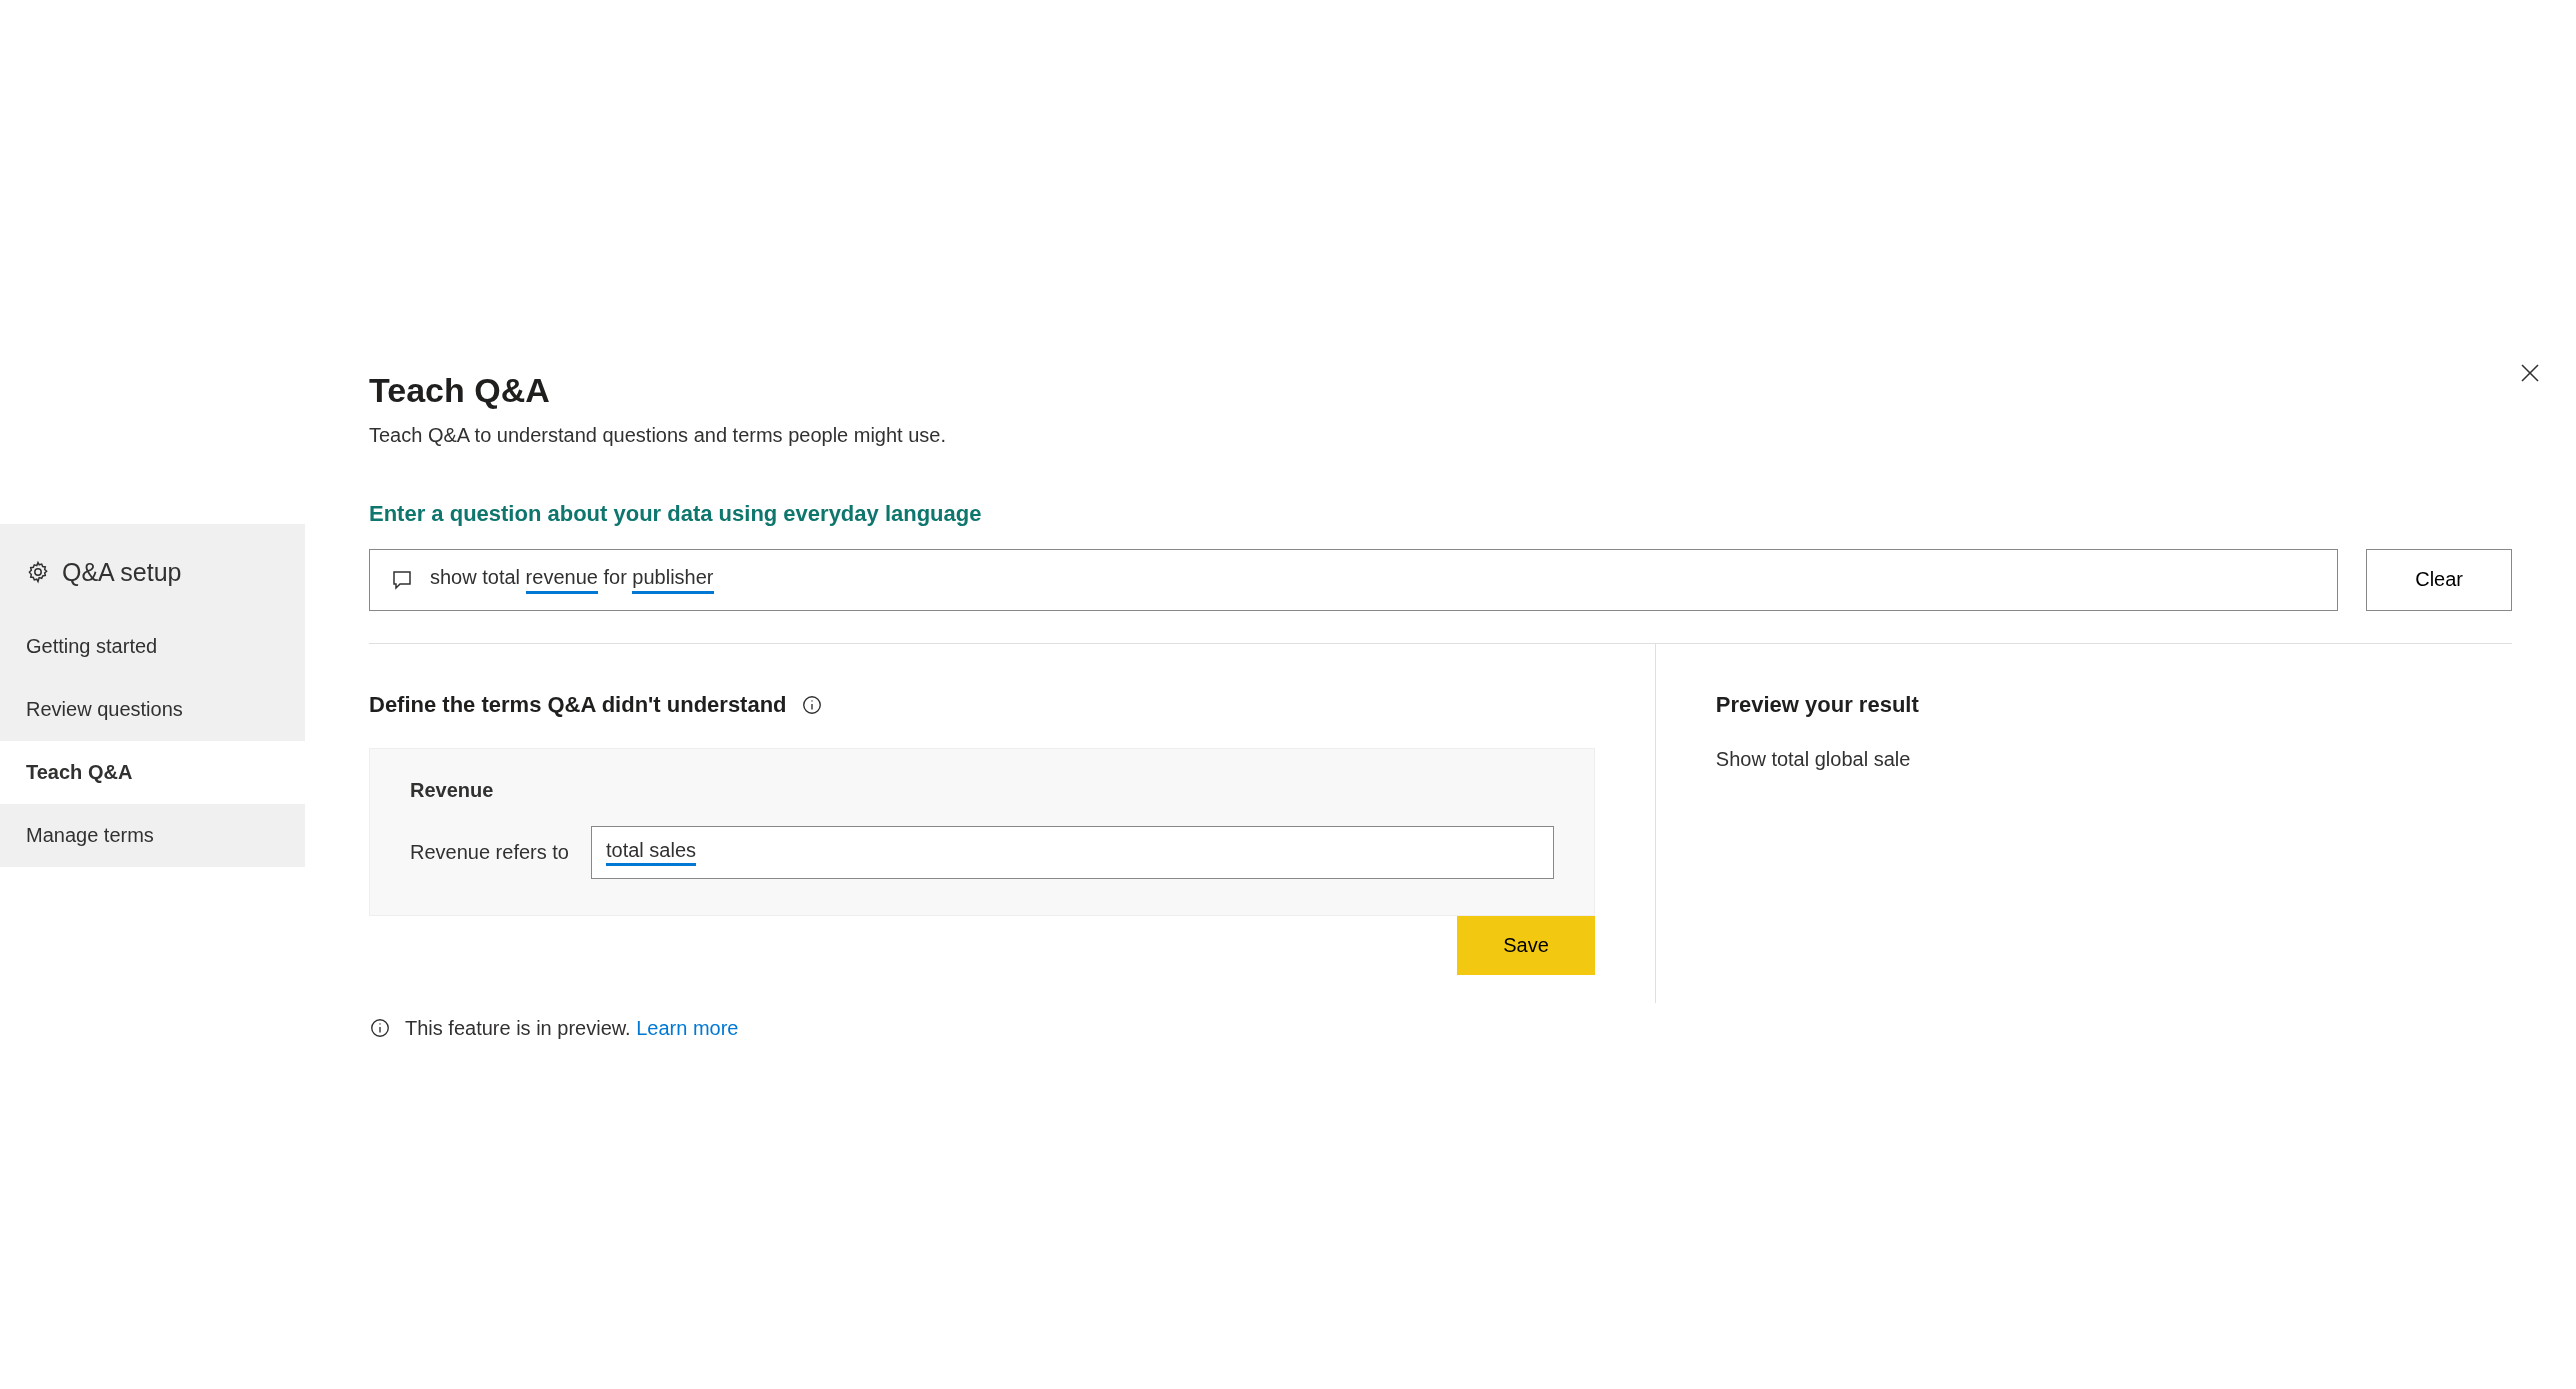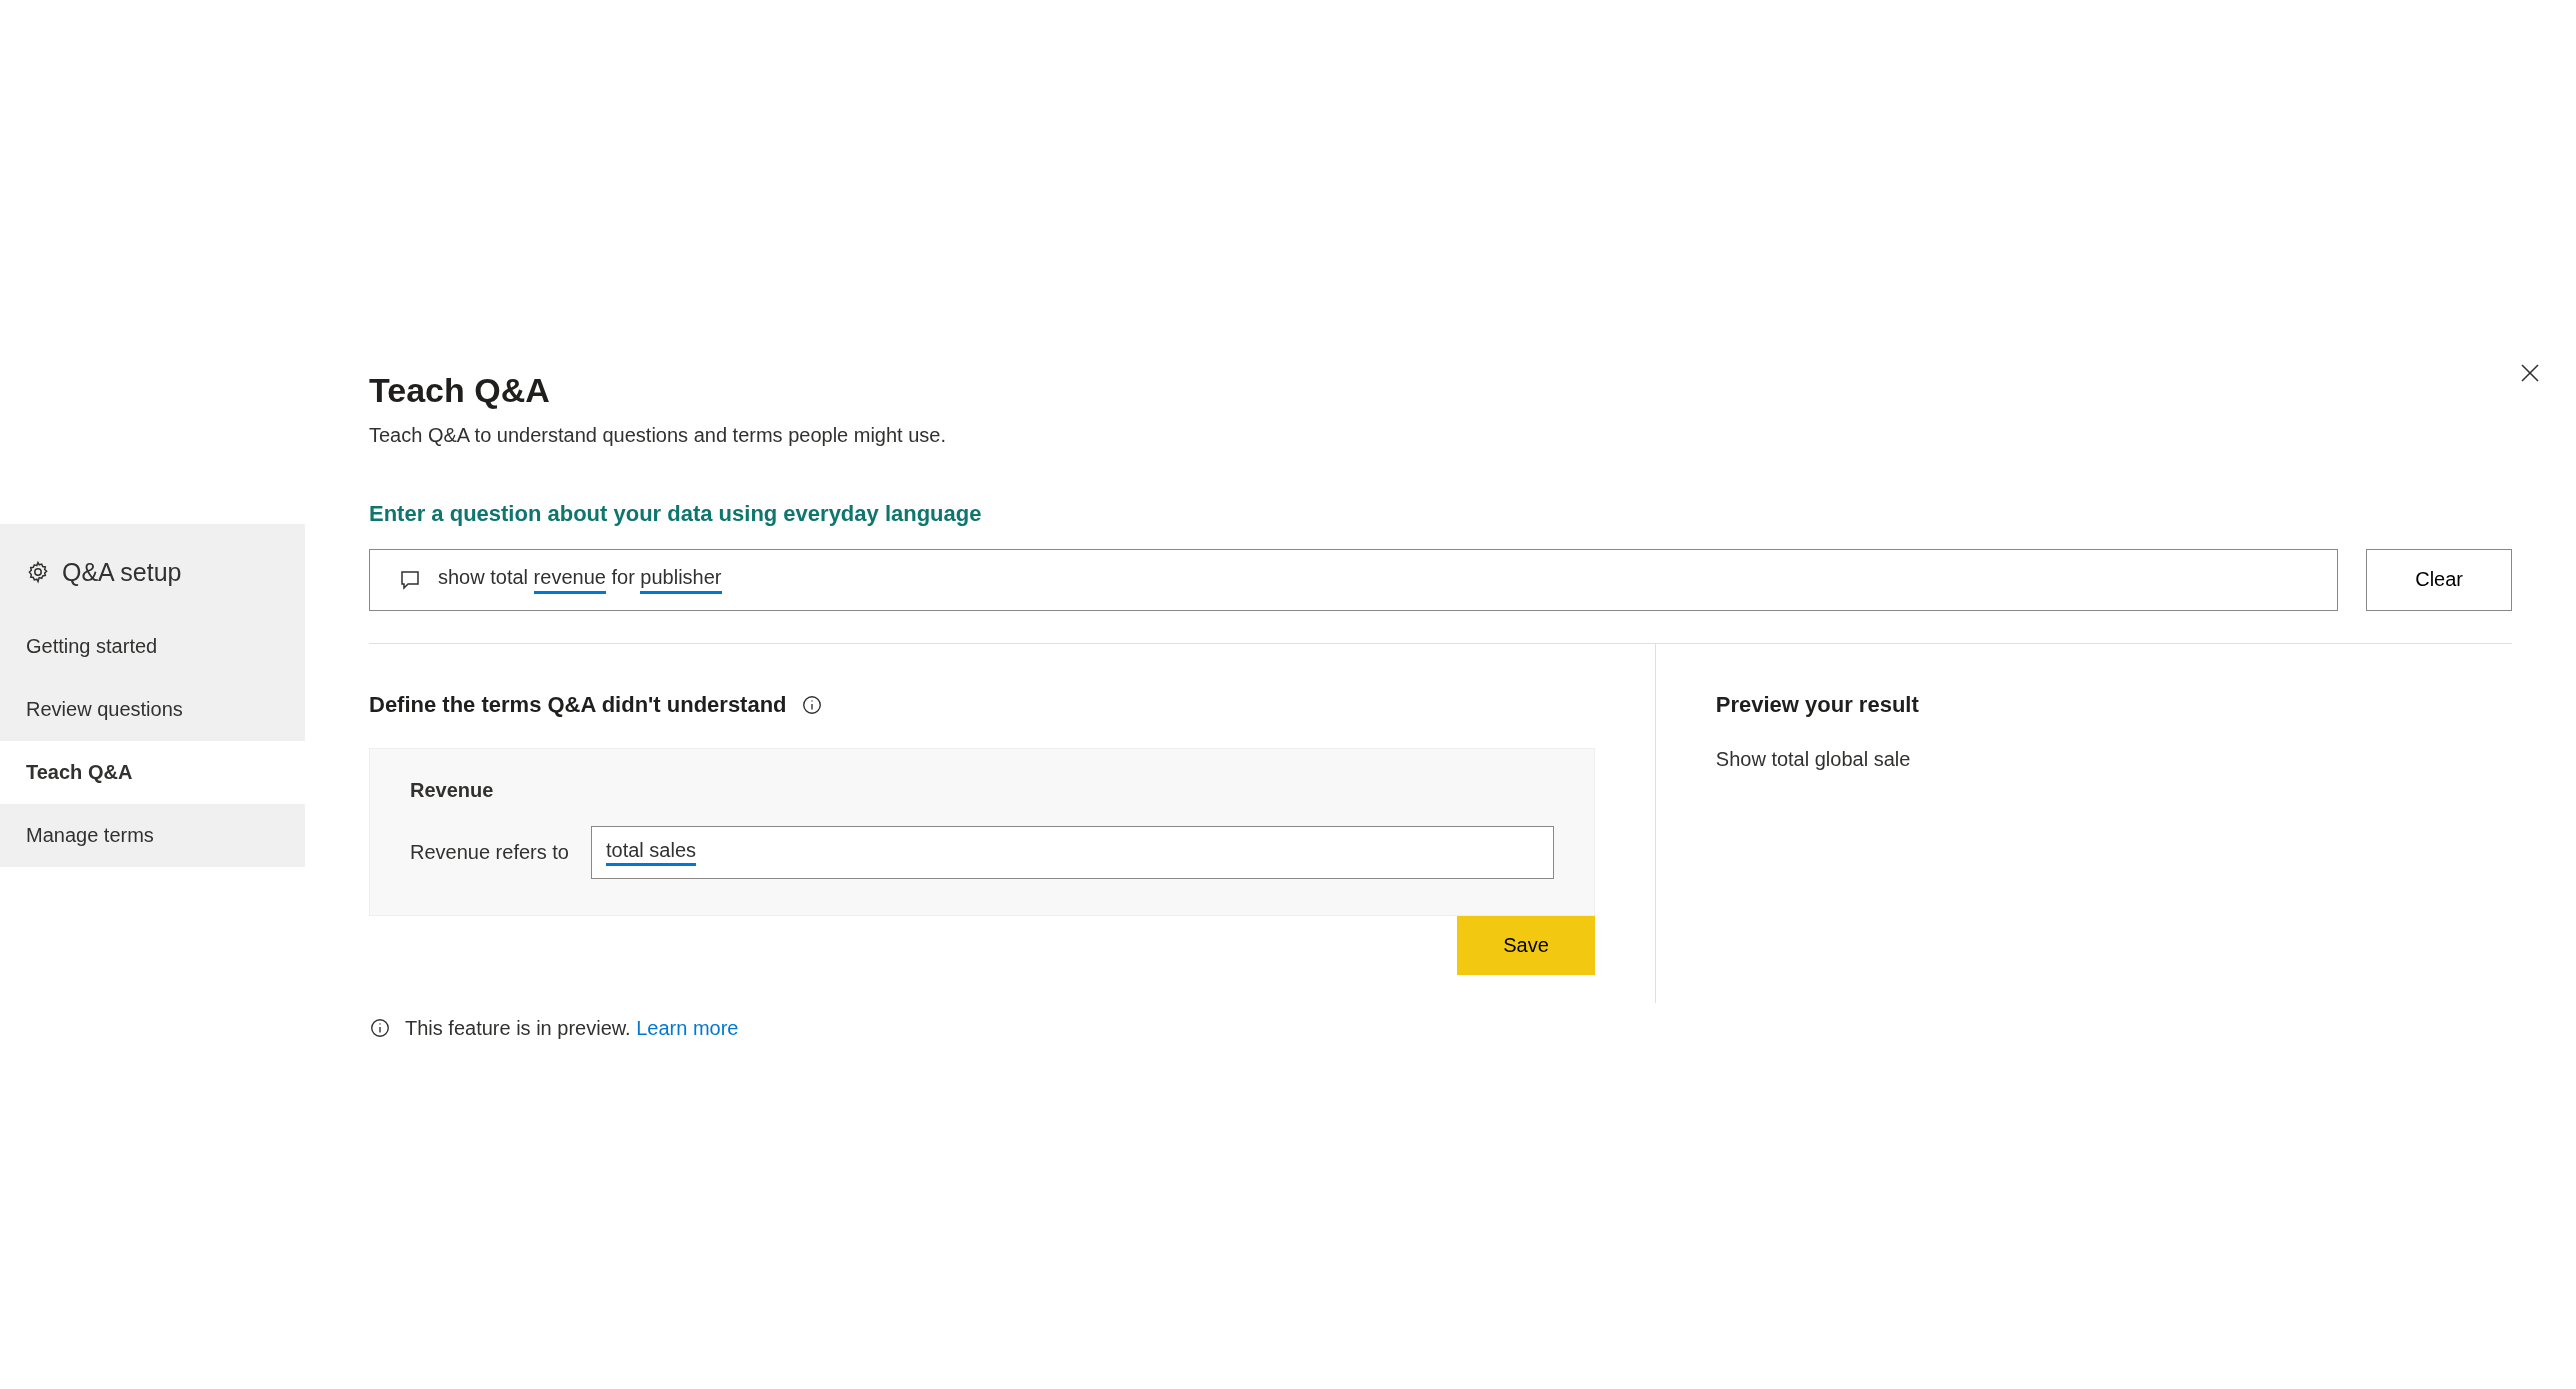--- a/index.html
+++ b/index.html
@@ -85,21 +85,21 @@
     }
     .question-row {
       display: flex;
       gap: 28px;
       align-items: stretch;
       margin-bottom: 32px;
     }
     .question-input {
       flex: 1;
       border: 1px solid #8a8886;
-      padding: 16px 28px;
+      padding: 16px 20px;
       font-size: 20px;
       display: flex;
       align-items: center;
       gap: 16px;
     }
     .question-input .chat-icon svg { display: block; }
     .question-text {
       display: inline-flex;
       gap: 0;
       align-items: baseline;

